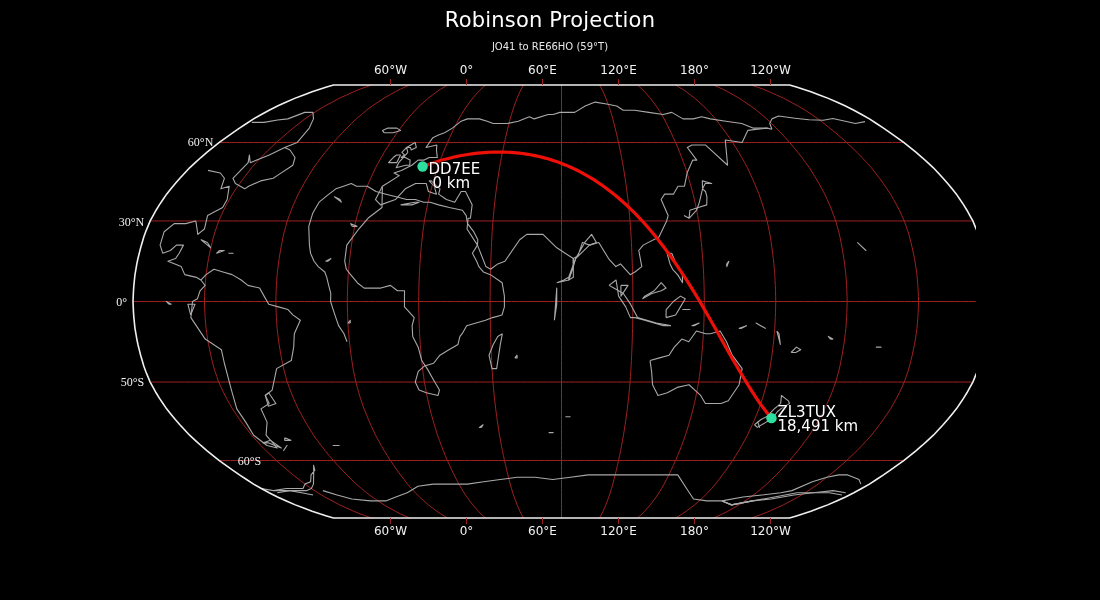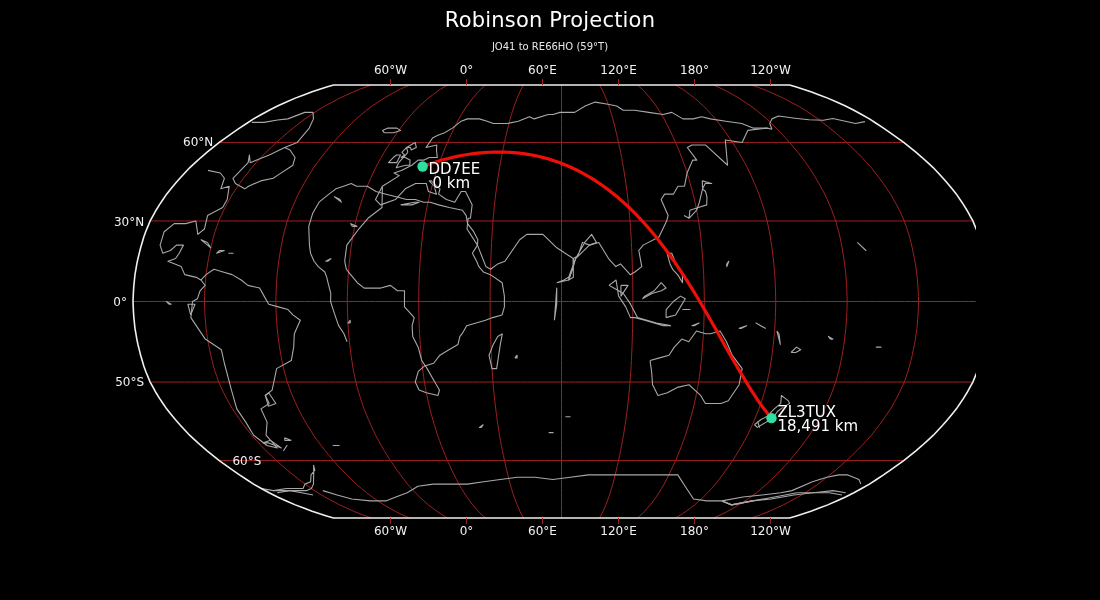--- a/index.html
+++ b/index.html
@@ -38,21 +38,21 @@
     font-weight: 400;
   }
   .axis-label {
     position: absolute;
     color: #f2f2f2;
     font-size: 12px;
     white-space: nowrap;
     text-align: center;
   }
   .lon-label { transform: translateX(-50%); }
-  .lat-label { transform: translateY(-50%); text-align: right; }
+  .lat-label { transform: translateY(-50%); text-align: right; font-family: Liberation Serif, serif; }
   #mapsvg {
     position: absolute;
     left: 0;
     top: 0;
   }
   .stn-label {
     position: absolute;
     color: #ffffff;
     font-size: 15px;
     line-height: 14px;

